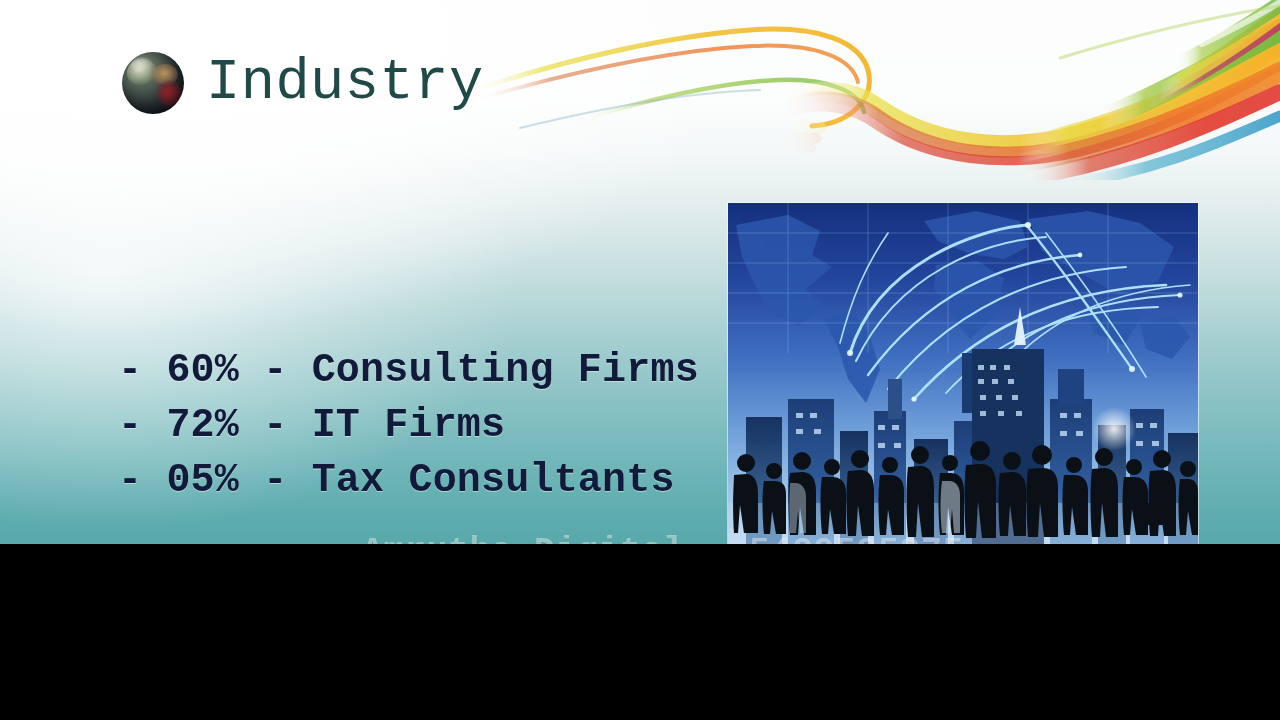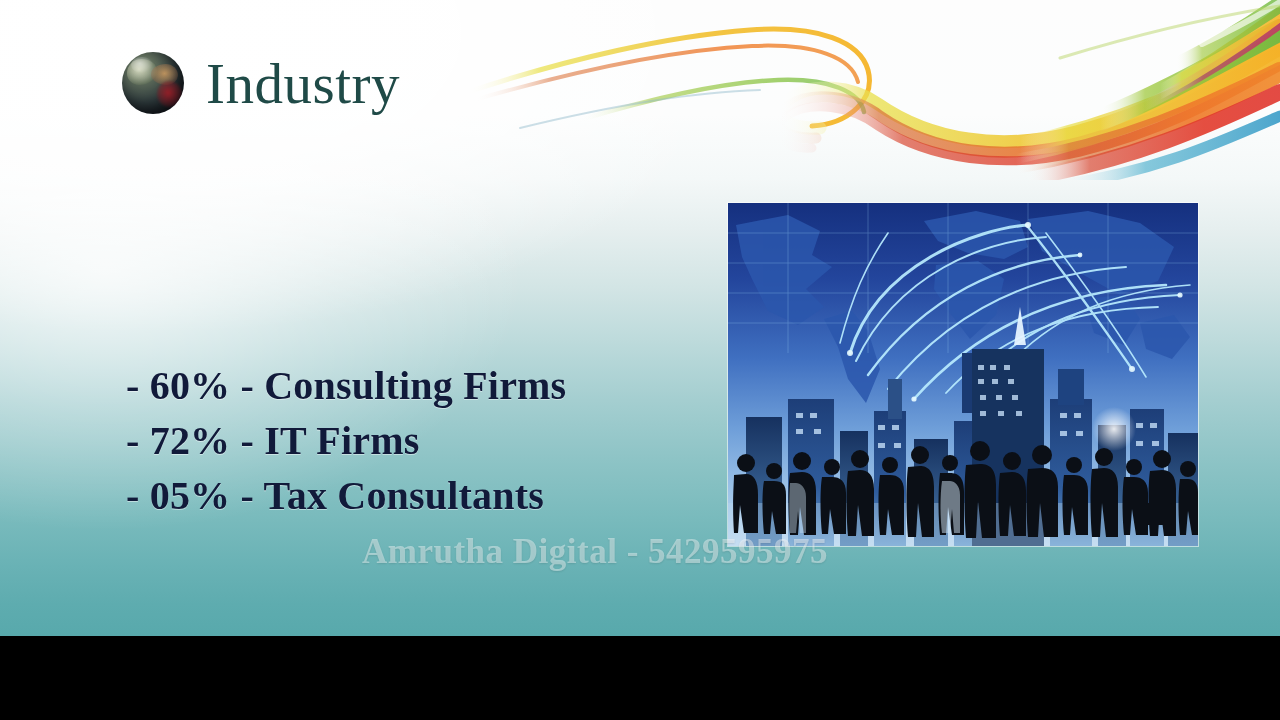--- a/index.html
+++ b/index.html
@@ -3,23 +3,23 @@
 <meta charset="utf-8">
 <style>
   html, body {
     margin: 0;
     padding: 0;
     background: #000;
   }
   #slide {
     position: relative;
     width: 1280px;
-    height: 636px;
+    height: 544px;
     overflow: hidden;
-    font-family: Liberation Serif, serif;
+    font-family: Liberation Mono, monospace;
     background: linear-gradient(to bottom,
         #fdfdfd 0%,
         #fcfdfd 18%,
         #f4f8f8 28%,
         #e6efef 36%,
         #d3e5e5 45%,
         #bcdadb 54%,
         #a4ced0 63%,
         #8ec4c6 72%,
         #7abbbd 81%,
@@ -122,23 +122,22 @@
     font-weight: bold;
     color: #c0351a;
     letter-spacing: 1px;
     white-space: nowrap;
     line-height: 1;
   }
 
   
   .bullets {
     position: absolute;
-    left: 126px; top: 343px;
+    left: 118px; top: 343px;
     width: 1060px;
-    margin-top: 15px;
   }
   .bullet-line {
     font-size: 40px;
     font-weight: bold;
     color: #111a3a;
     line-height: 55px;
     white-space: nowrap;
     letter-spacing: 0.2px;
     text-shadow: 0 1px 0 rgba(255,255,255,0.45);
   }

